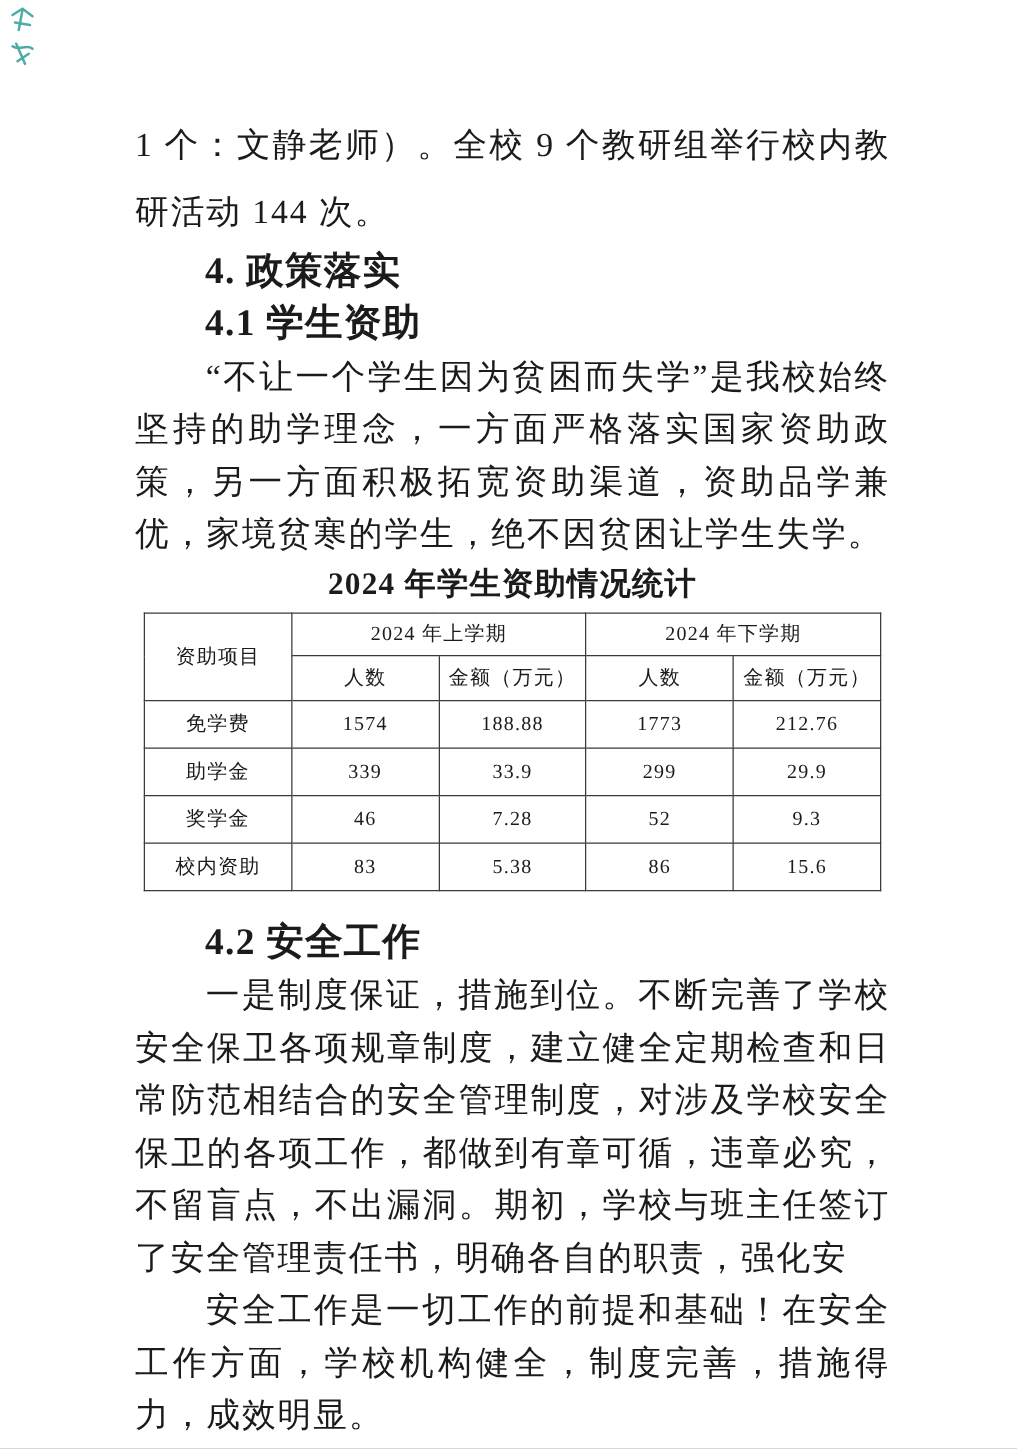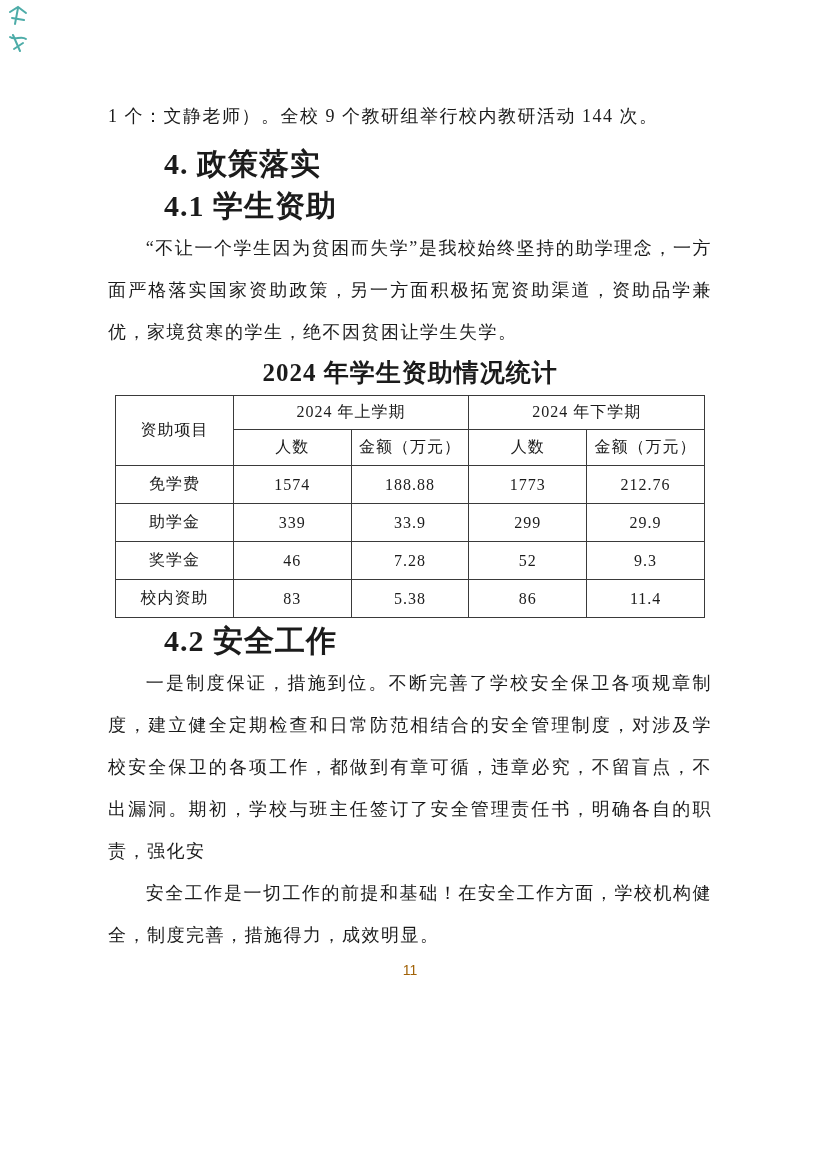--- a/index.html
+++ b/index.html
@@ -9,21 +9,21 @@
     margin:0 auto;
     background:#ffffff;
     font-family:"Liberation Serif","DejaVu Serif",serif;
     color:#1b1b1b;
     box-sizing:border-box;
     overflow:hidden;
   }
   .doc{padding:90px 108px 0 108px;}
   .para{
     margin:0;
-    font-size:18px;
+    font-size:27px;
     line-height:42px;
     text-align:justify;
     letter-spacing:1.5px;
   }
   .para-cont{line-height:53px;}
   .para-indent{text-indent:2.1em;}
   .sec-heading{
     margin:0;
     font-size:30px;
     font-weight:bold;
@@ -143,26 +143,26 @@
           <td>46</td>
           <td>7.28</td>
           <td>52</td>
           <td>9.3</td>
         </tr>
         <tr>
           <td>校内资助</td>
           <td>83</td>
           <td>5.38</td>
           <td>86</td>
-          <td>11.4</td>
+          <td>15.6</td>
         </tr>
       </tbody>
     </table>
 
-    <h3 class="sec-heading" style="margin-top:2px;">4.2 安全工作</h3>
+    <h3 class="sec-heading" style="margin-top:20px;">4.2 安全工作</h3>
 
     <p class="para para-indent">一是制度保证，措施到位。不断完善了学校安全保卫各项规章制度，建立健全定期检查和日常防范相结合的安全管理制度，对涉及学校安全保卫的各项工作，都做到有章可循，违章必究，不留盲点，不出漏洞。期初，学校与班主任签订了安全管理责任书，明确各自的职责，强化安</p>
 
     <p class="para para-indent">安全工作是一切工作的前提和基础！在安全工作方面，学校机构健全，制度完善，措施得力，成效明显。</p>
 
     <div class="page-number">11</div>
 
   </div>
 </div>
 

